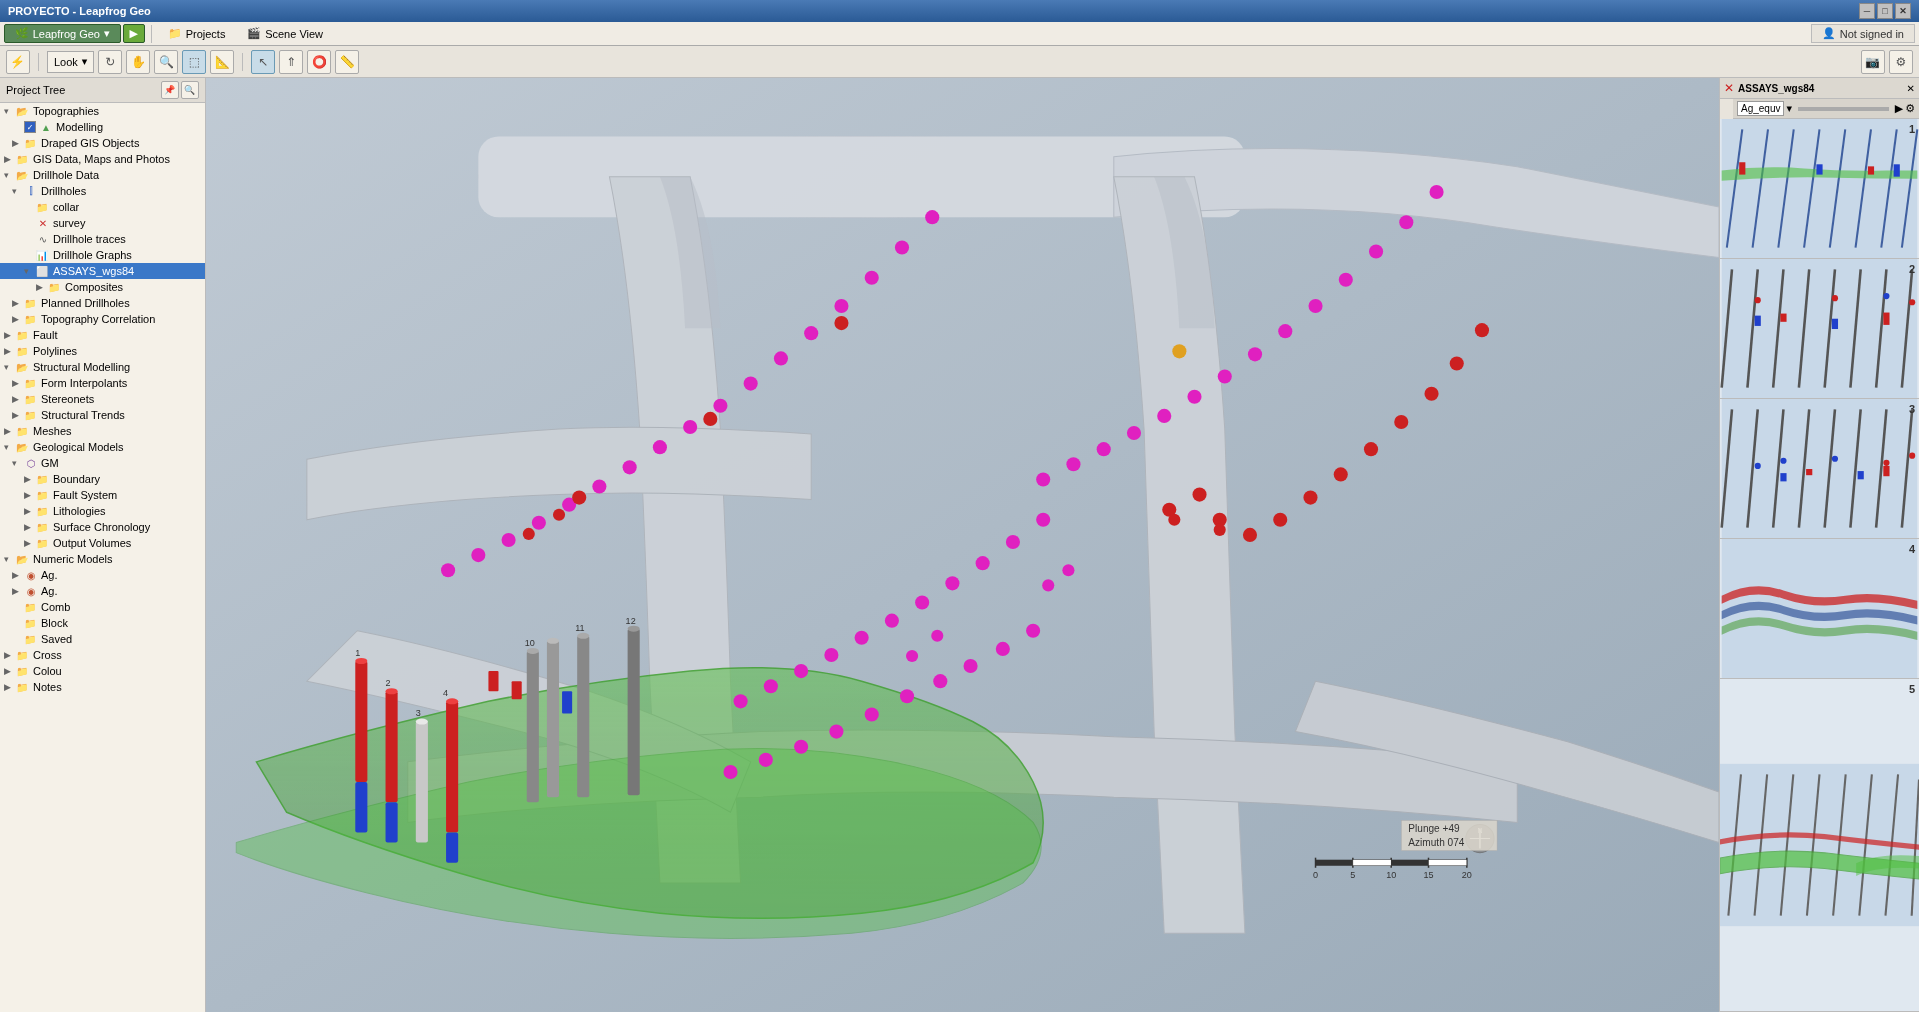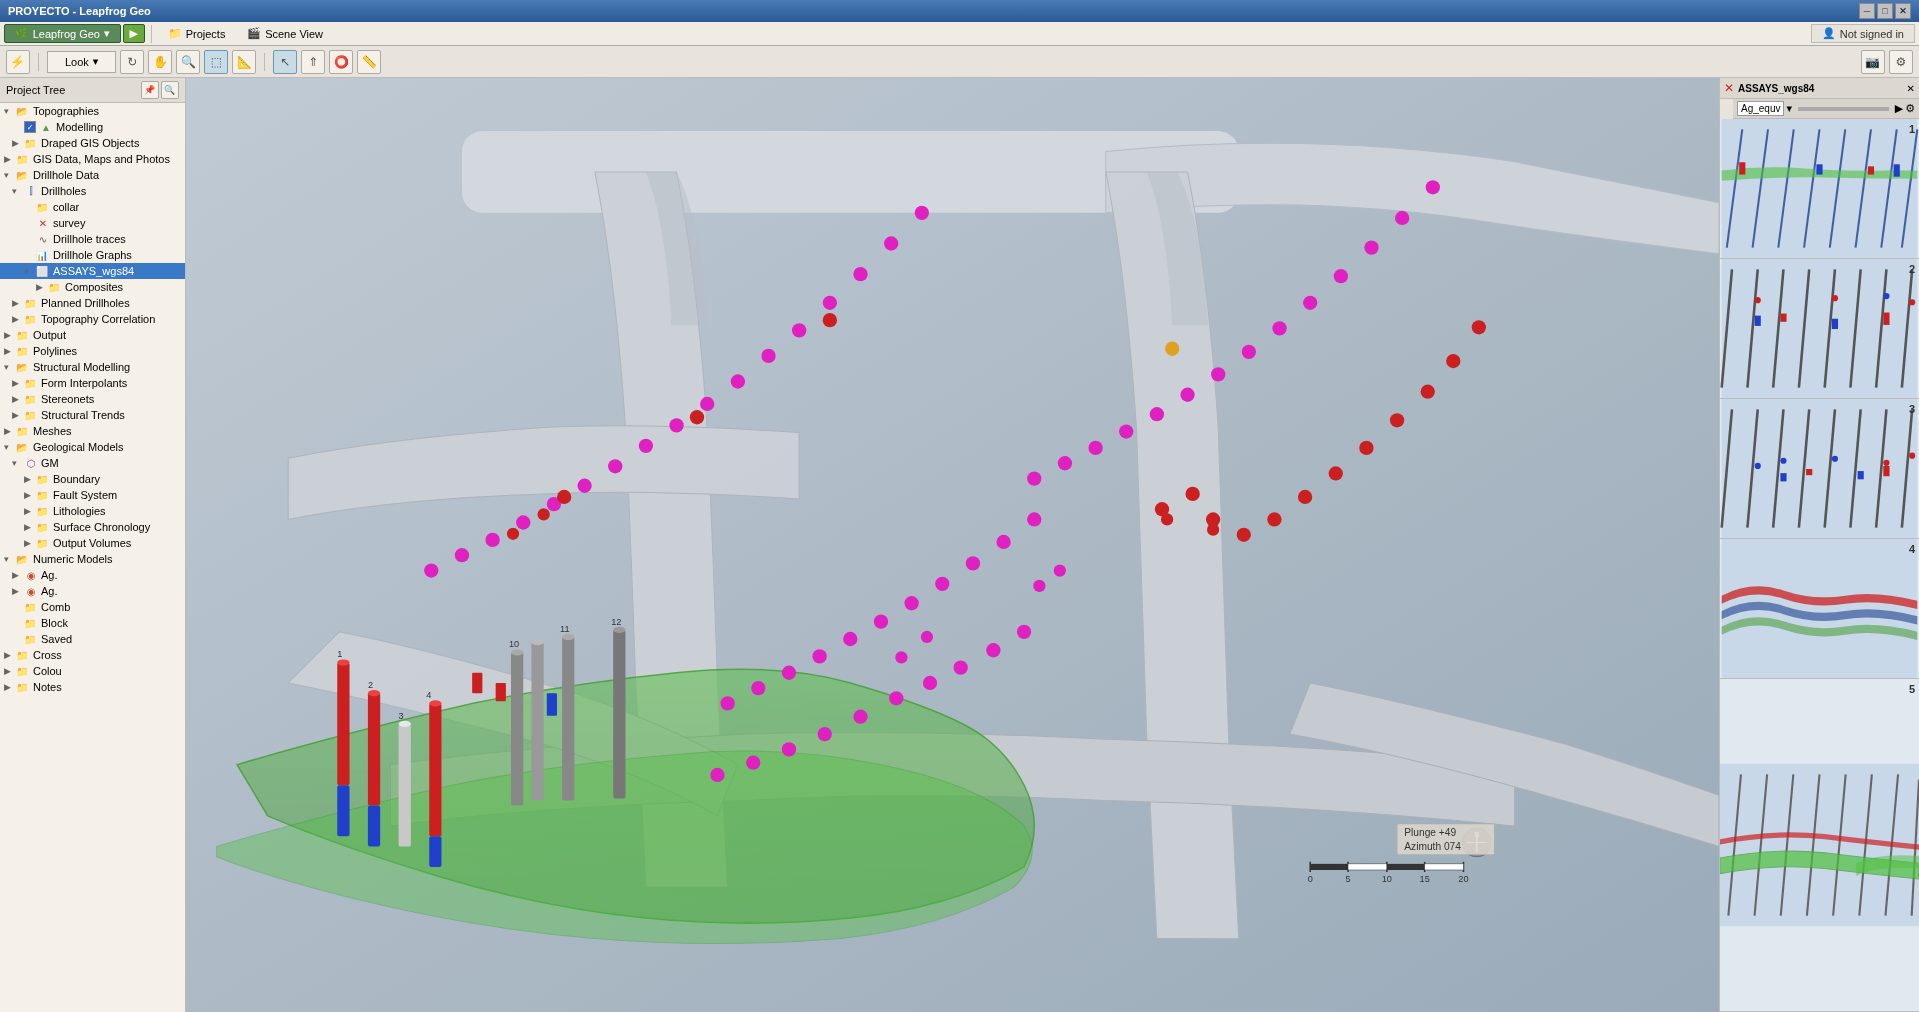--- a/index.html
+++ b/index.html
@@ -83,29 +83,29 @@
     .tb-btn {
       width: 24px; height: 24px;
       background: #f5f1e8;
       border: 1px solid #aaa;
       display: flex; align-items: center; justify-content: center;
       font-size: 12px; cursor: pointer; border-radius: 2px;
       color: #555;
     }
     .tb-btn.active { background: #c8dce8; border-color: #6a9ab5; }
     .tb-dropdown {
-      height: 22px; padding: 0 17px;
+      height: 22px; padding: 0 6px;
       background: #f5f1e8; border: 1px solid #aaa;
       font-size: 11px; cursor: pointer;
       display: flex; align-items: center; gap: 4px;
     }
 
     
     #sidebar {
-      width: 186px;
+      width: 206px;
       background: #f5f1e8;
       border-right: 1px solid #bbb;
       overflow-y: auto;
       flex-shrink: 0;
     }
     #sidebar-header {
       display: flex;
       align-items: center;
       justify-content: space-between;
       padding: 3px 6px;
@@ -335,21 +335,21 @@
       <span>Planned Drillholes</span>
     </div>
     <div class="tree-item indent1">
       <span class="expand-arrow">▶</span>
       <span class="tree-icon folder-icon">📁</span>
       <span>Topography Correlation</span>
     </div>
     <div class="tree-item">
       <span class="expand-arrow">▶</span>
       <span class="tree-icon folder-icon">📁</span>
-      <span>Output</span>
+      <span>Fault</span>
     </div>
     <div class="tree-item">
       <span class="expand-arrow">▶</span>
       <span class="tree-icon folder-icon">📁</span>
       <span>Polylines</span>
     </div>
     <div class="tree-item">
       <span class="expand-arrow">▾</span>
       <span class="tree-icon folder-icon">📂</span>
       <span>Structural Modelling</span>

